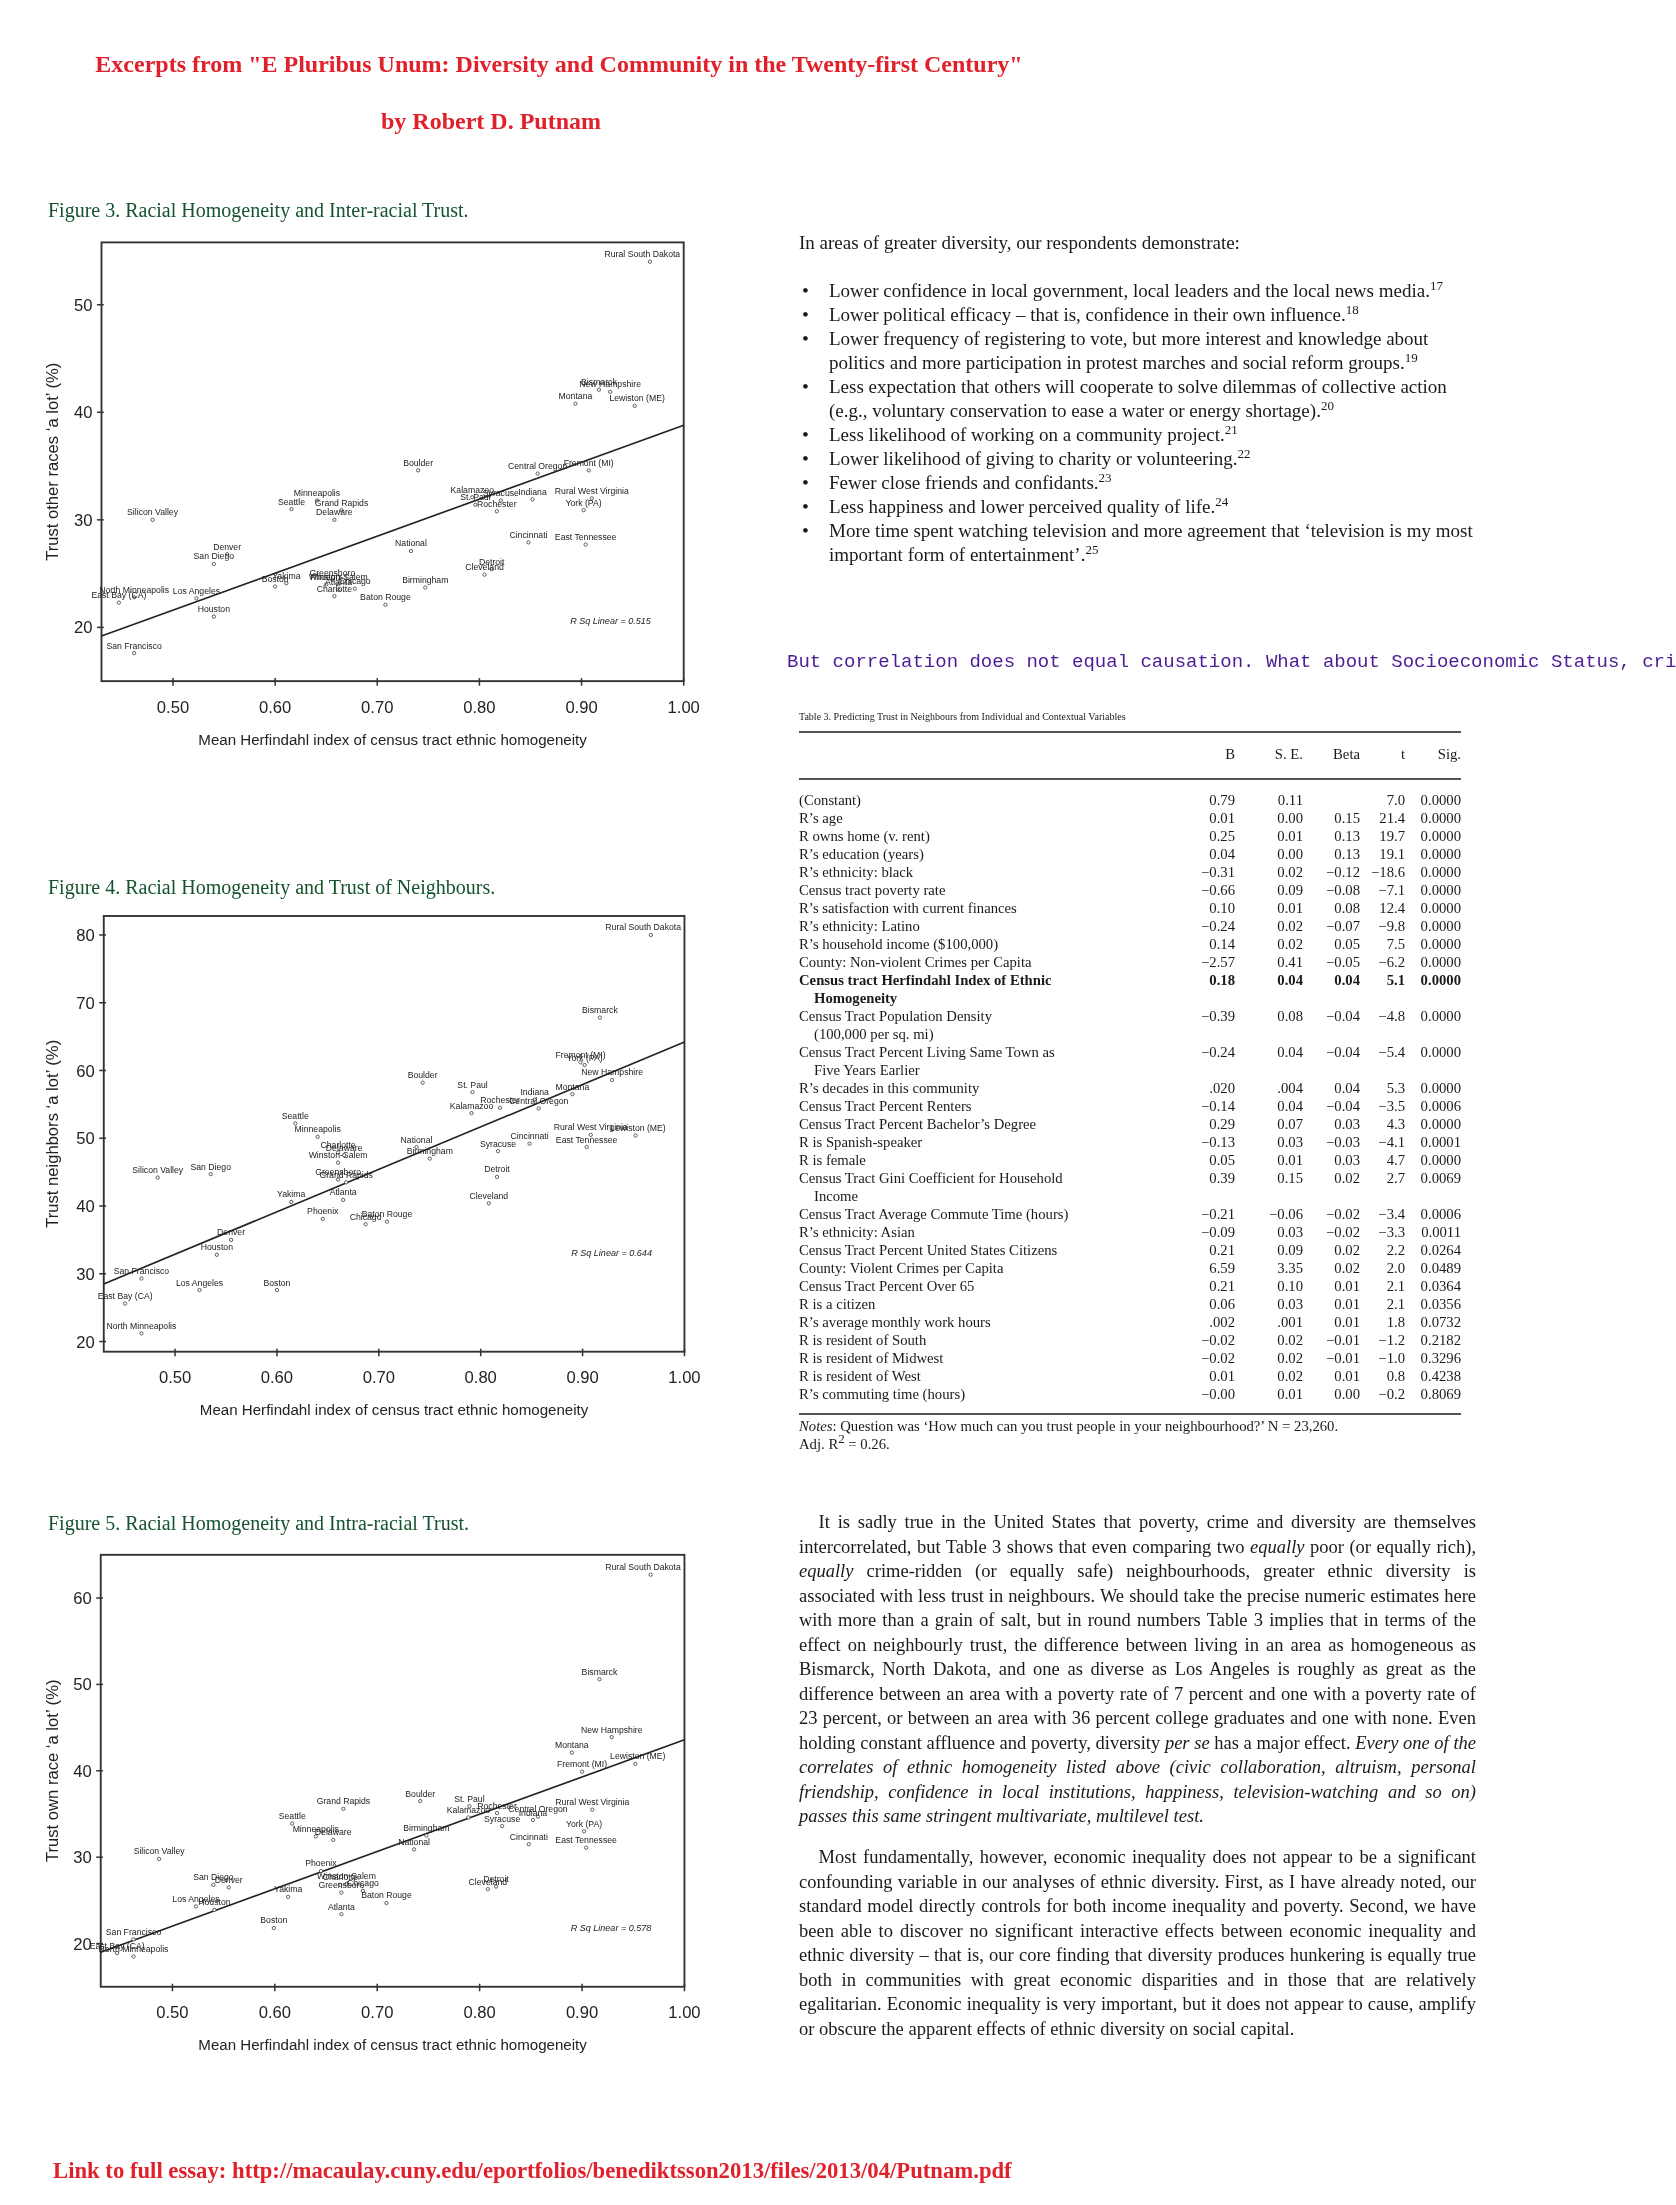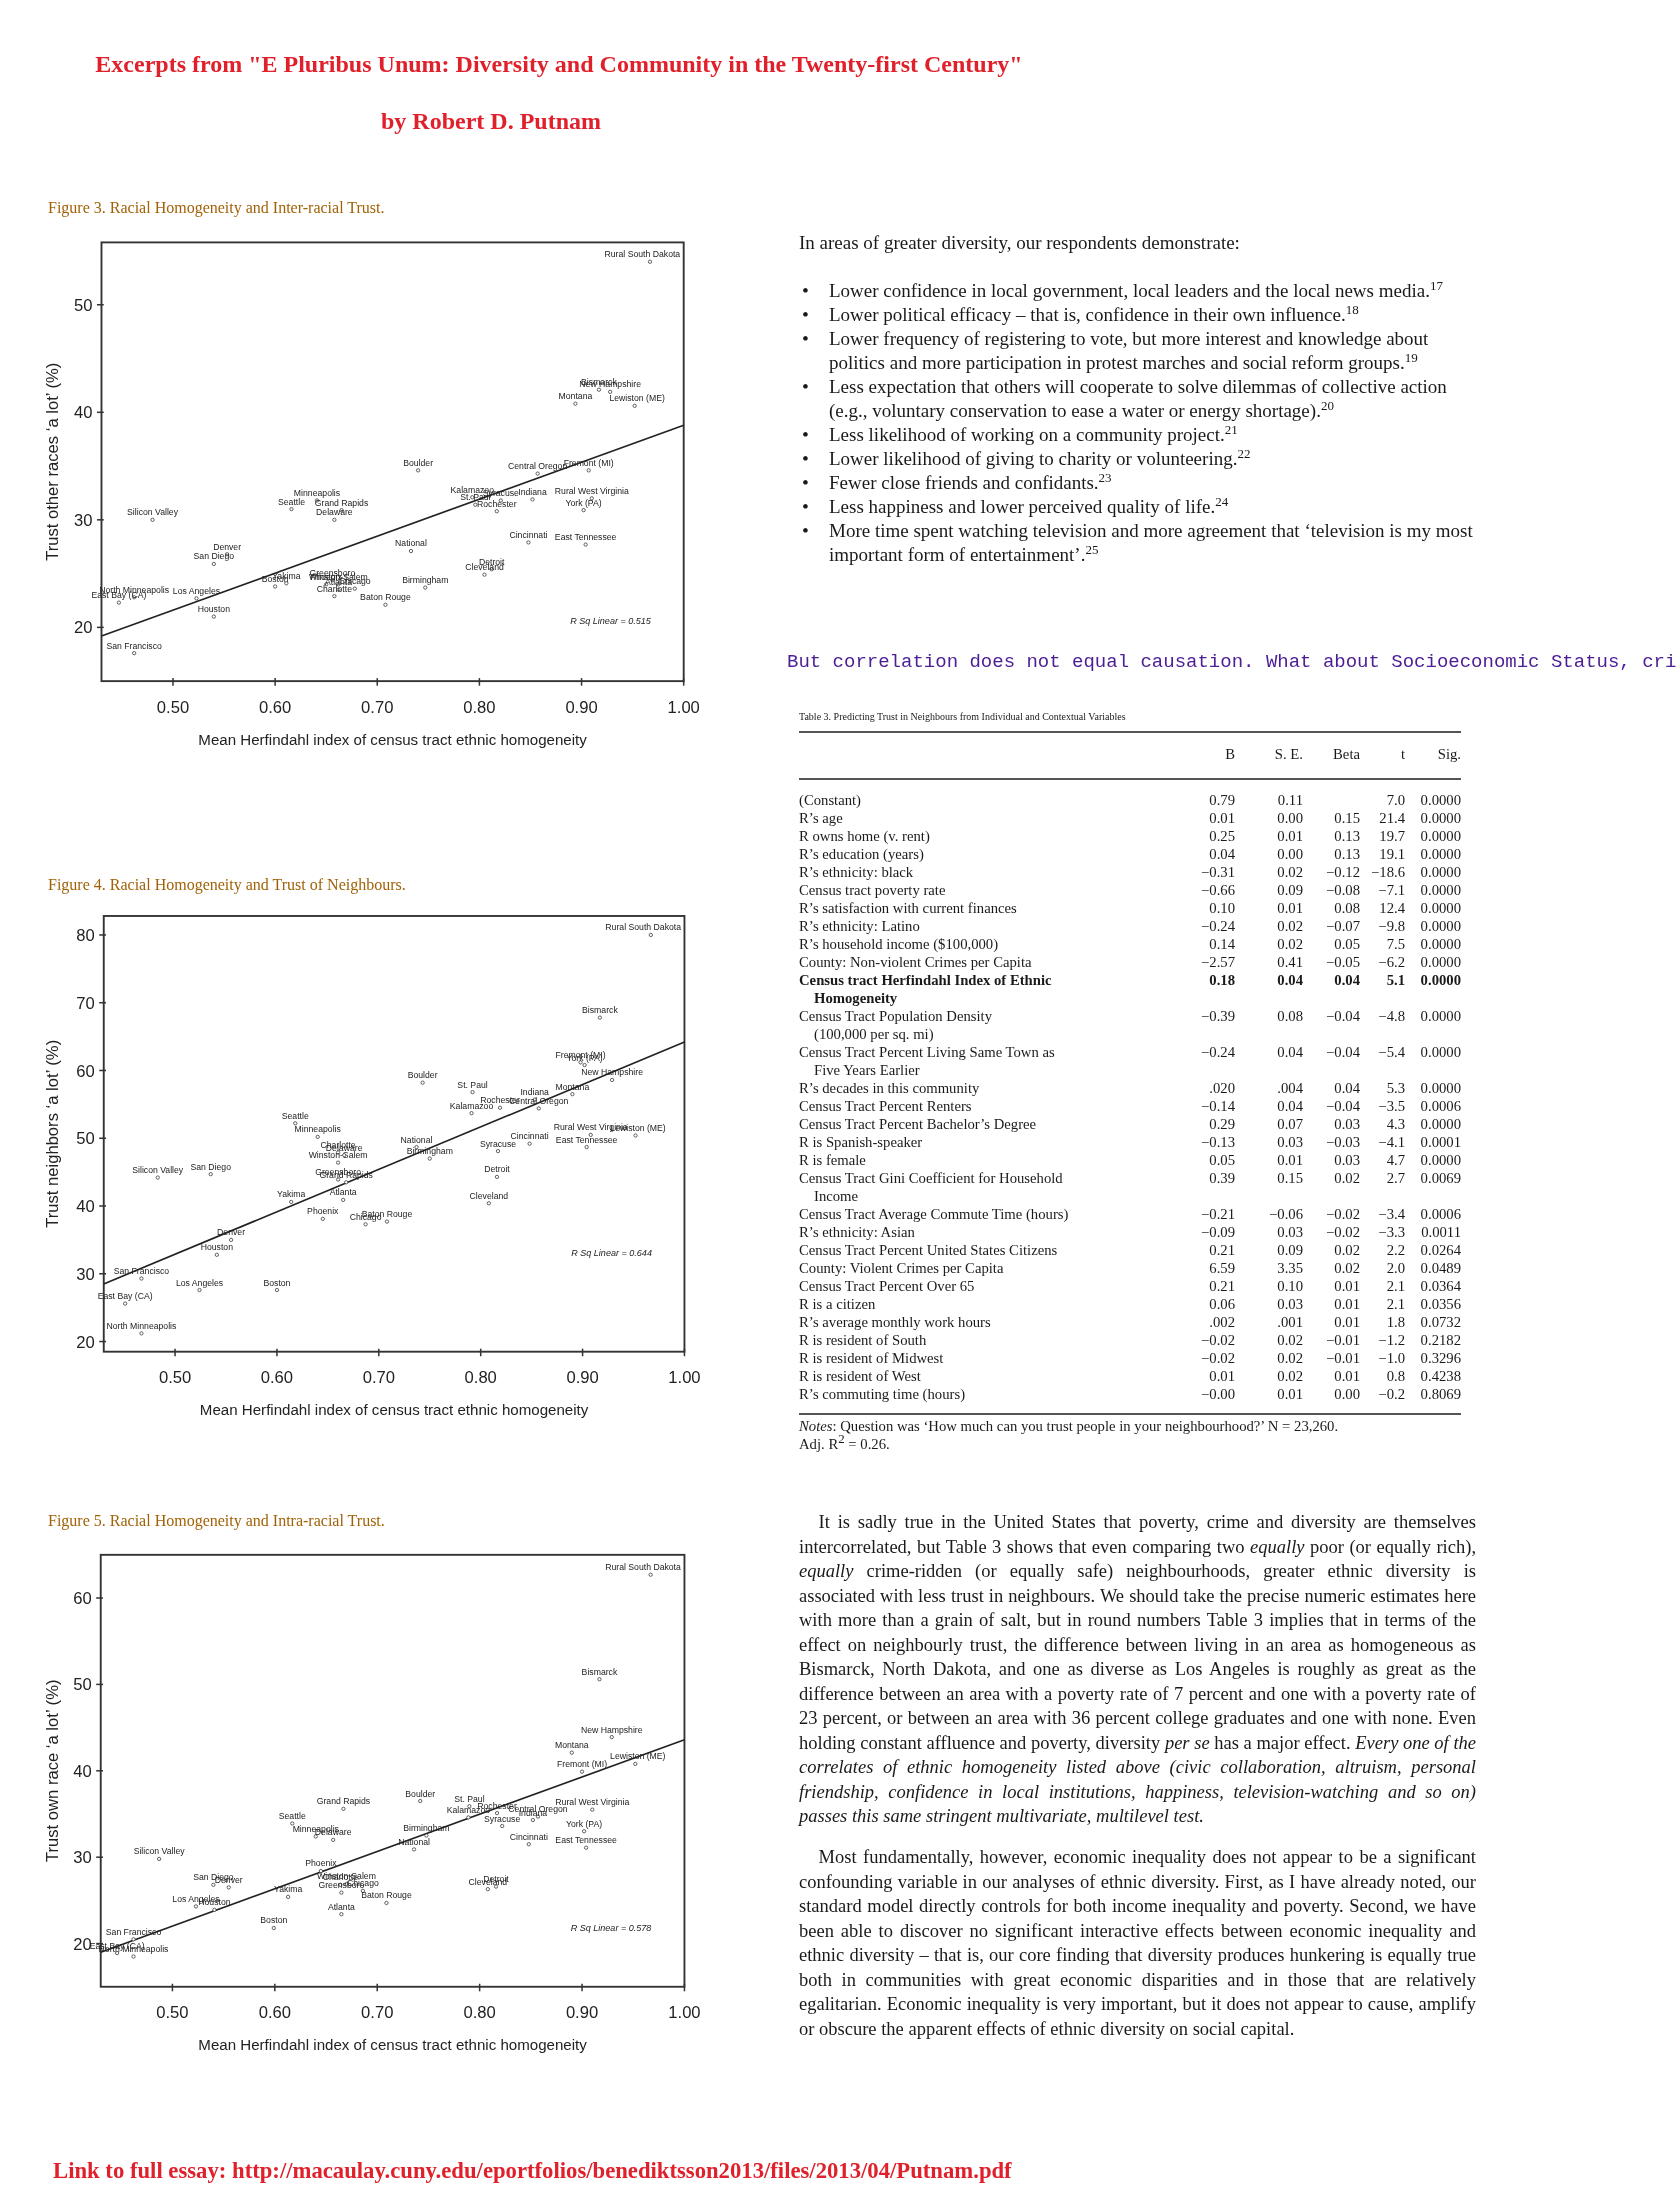--- a/index.html
+++ b/index.html
@@ -2,21 +2,21 @@
 <html style="font-size:12px"><head>
 <meta charset="utf-8">
 <style>
   html, body { margin: 0; padding: 0; background: #ffffff; }
   body { width: 1677px; height: 2205px; position: relative; overflow: hidden;
          font-family: "Liberation Serif", "DejaVu Serif", serif; color: #1a1a1a; }
   .abs { position: absolute; }
   .red-title { color: #e0202a; font-weight: bold; font-family: "Liberation Serif", serif; white-space: nowrap; }
   #doc-title { left: 0; width: 1118px; text-align: center; top: 51px; font-size: 24px; }
   #byline { left: 0; width: 982px; text-align: center; top: 108px; font-size: 24px; }
-  .fig-caption { font-size: 16px; color: #a16207; white-space: nowrap; }
+  .fig-caption { font-size: 20px; color: #14532d; white-space: nowrap; }
   svg.chart { position: absolute; left: 0; overflow: visible; }
   svg.chart text { font-family: "Liberation Sans", "DejaVu Sans", sans-serif; fill: #222; }
   .right-col { left: 799px; width: 677px; font-size: 19px; line-height: 24px; }
   #intro { top: 231px; }
   #bullets { top: 279px; margin: 0; padding: 0; list-style: none; }
   #bullets li { position: relative; padding-left: 30px; line-height: 24px; }
   #bullets li::before { content: "\2022"; position: absolute; left: 3px; top: 0; font-size: 19.6px; }
   sup { font-size: 13px; line-height: 0; }
   #red-note { left: 787px; top: 651px; font-size: 19px; color: #4c1d95; white-space: nowrap; font-weight: normal; font-family: Liberation Mono, monospace; }
   #table-caption { top: 705px; font-size: 10px; white-space: nowrap; }

